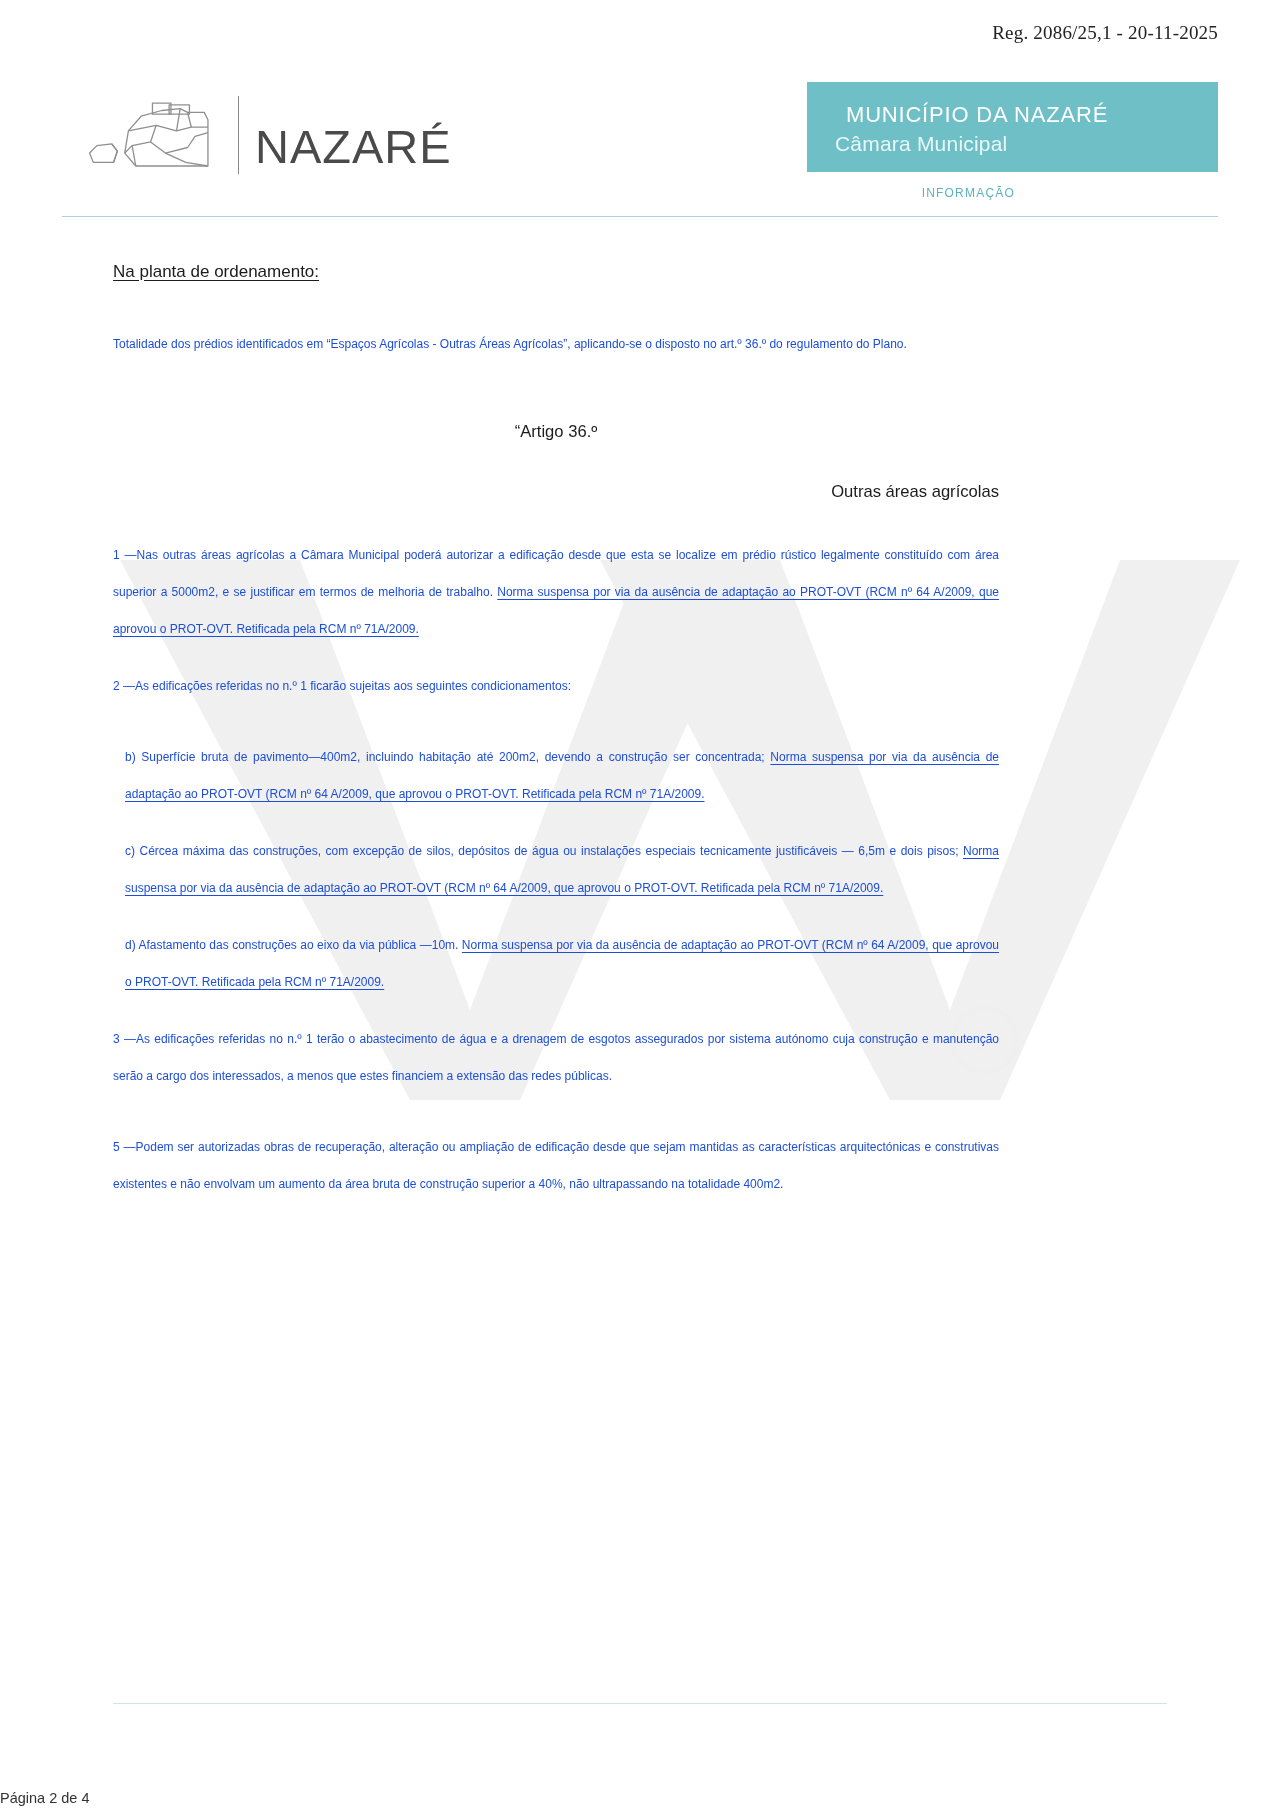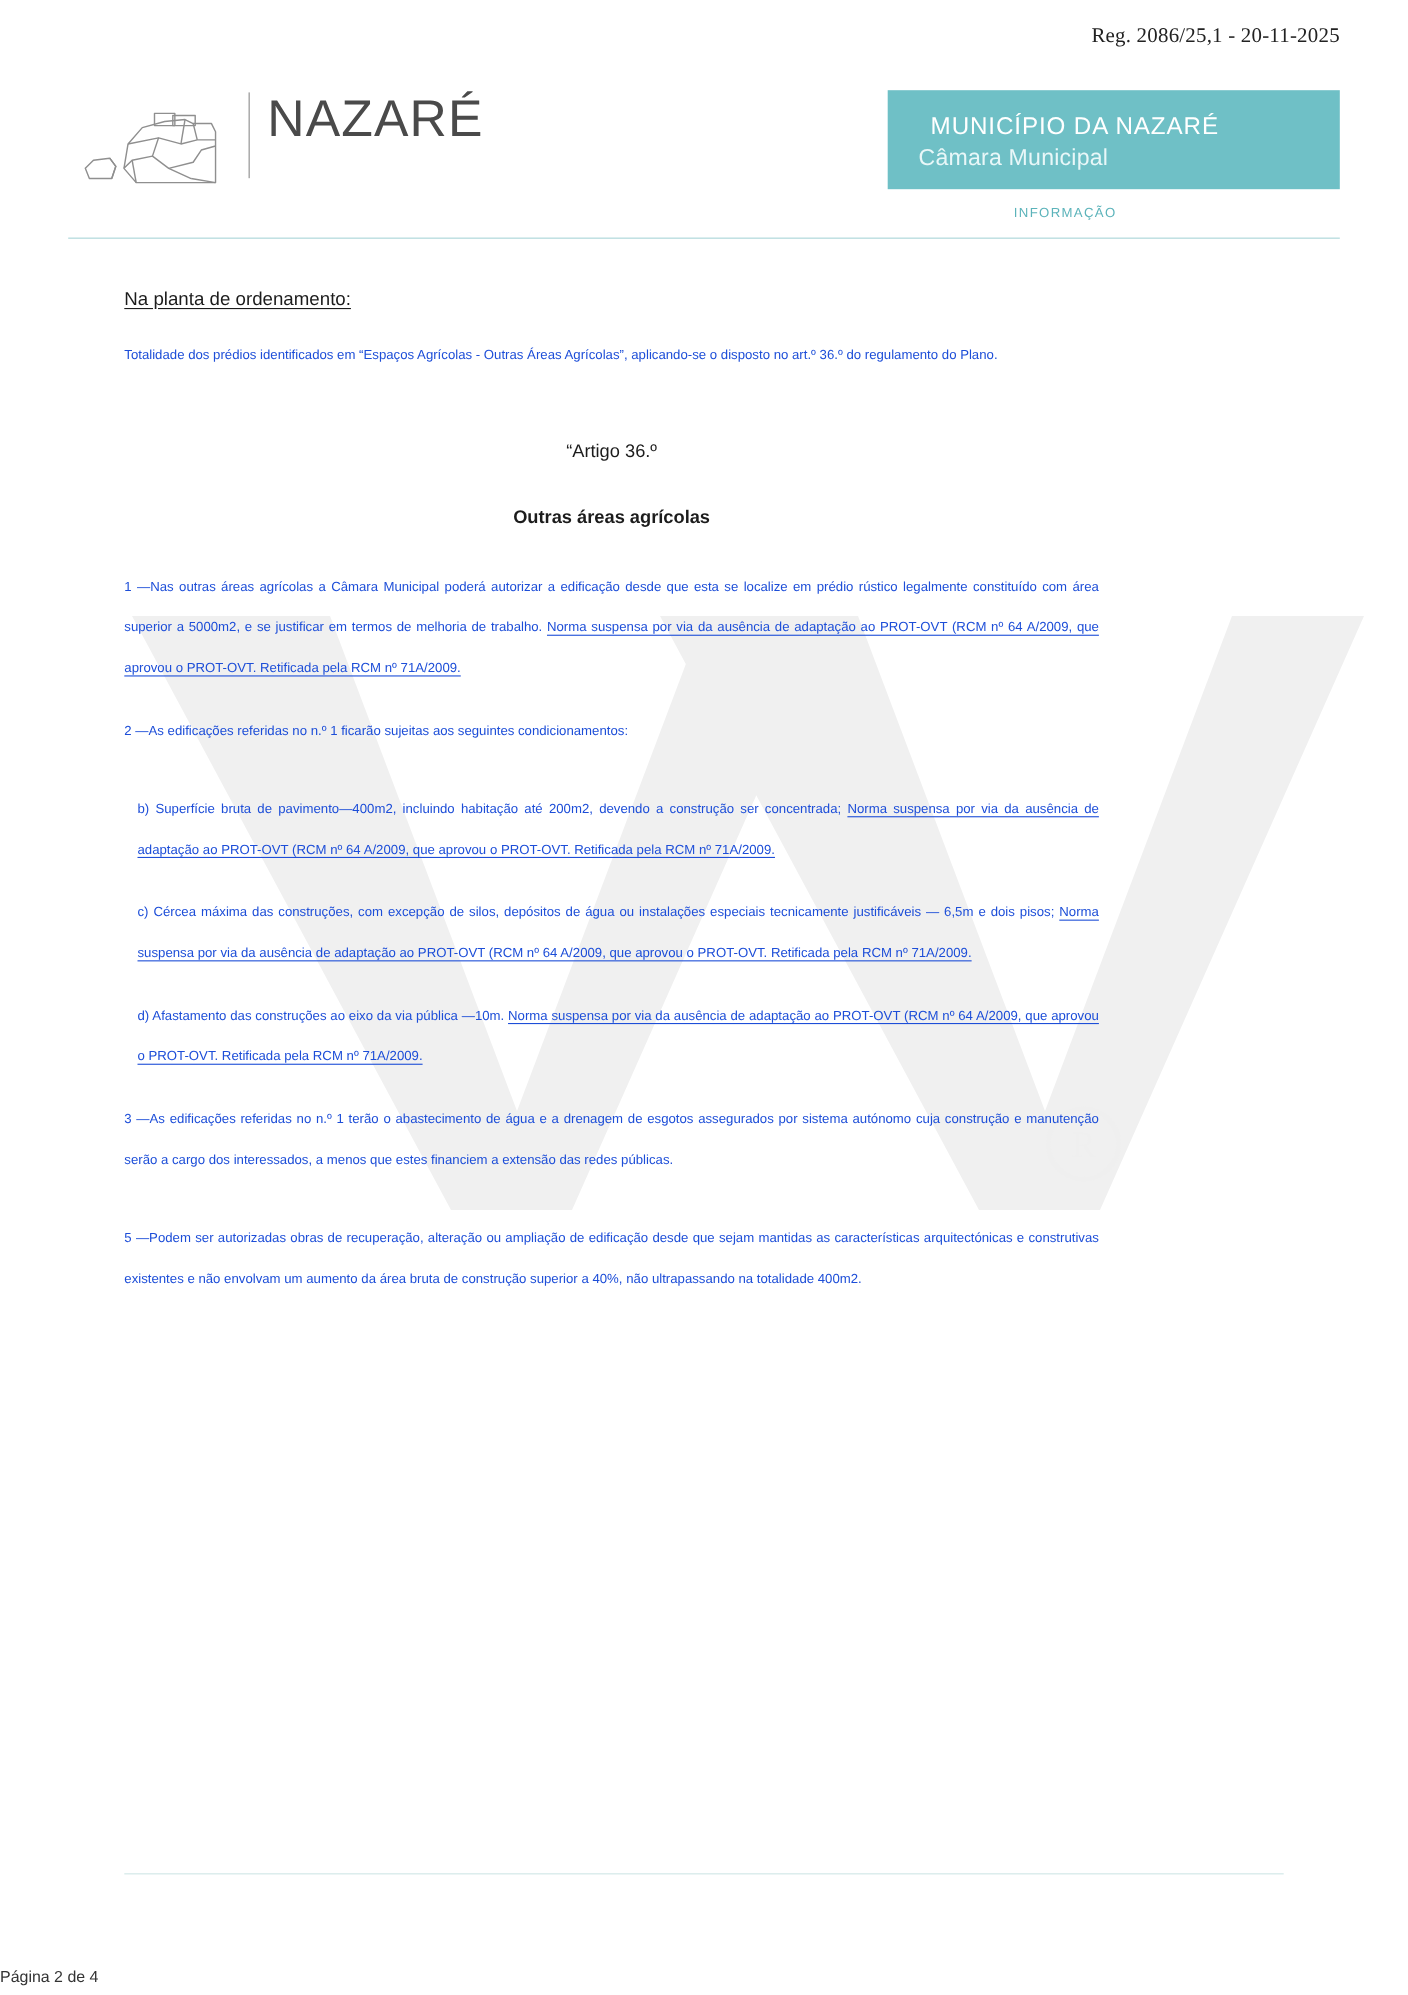--- a/index.html
+++ b/index.html
@@ -49,24 +49,24 @@
   .header {
     position: absolute;
     top: 74px;
     left: 62px;
     right: 62px;
     height: 150px;
   }
 
   .logo-wrap {
     position: absolute;
-    left: 10px;
+    left: 22px;
     top: 10px;
     display: flex;
-    align-items: flex-start;
+    align-items: flex-end;
     height: 90px;
   }
   .logo-mark { width: 148px; height: 90px; display:block; }
   .logo-divider {
     width: 1px;
     height: 78px;
     background: #8a8a8a;
     margin: 0 16px 0 6px;
   }
   .logo-word {
@@ -138,34 +138,34 @@
     line-height: 37px;
     text-align: justify;
     color: #1d4ed8;
     margin: 0;
   }
 
   .lead-underline {
     font-size: 17px;
     text-decoration: underline;
     text-underline-offset: 3px;
-    margin: 0 0 22px 0;
+    margin: 0 0 44px 0;
     display: inline-block;
   }
 
   .spacer-lg { height: 54px; }
   .spacer-md { height: 30px; }
   .spacer-sm { height: 14px; }
 
   .center {
     text-align: center;
     font-size: 16.6px;
     line-height: 30px;
   }
-  .bold { font-weight: bold; }
+  .bold { font-weight: normal; text-align: right; }
 
   .u {
     text-decoration: underline;
     text-underline-offset: 2.5px;
   }
 
   .indent-a { padding-left: 12px; }
 
   .block { margin-bottom: 6px; }
 

